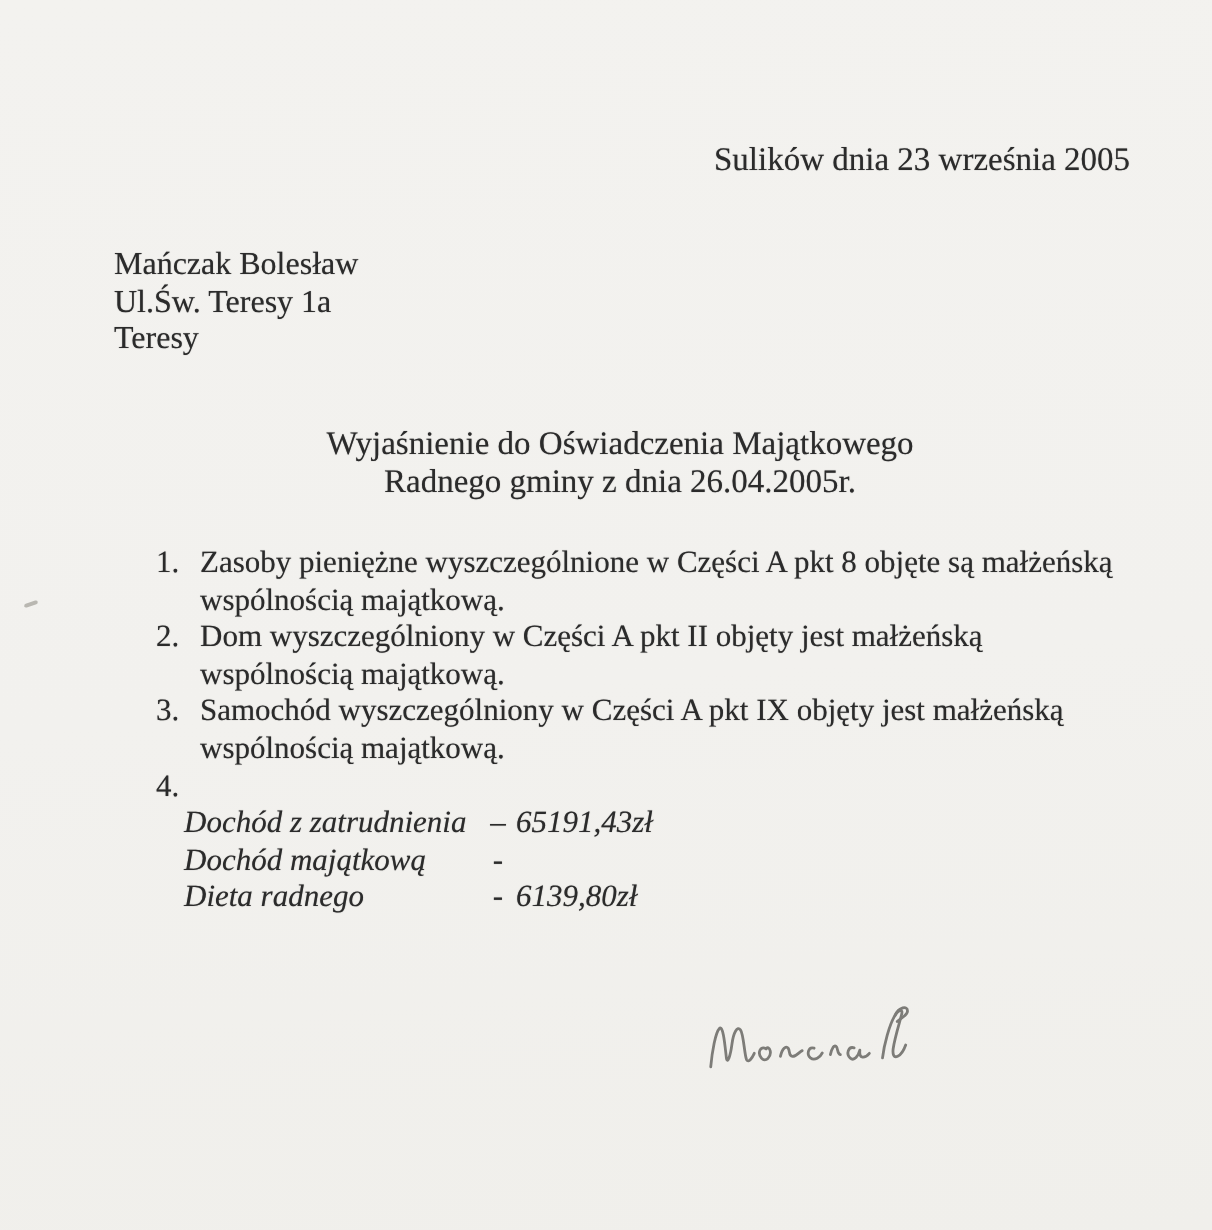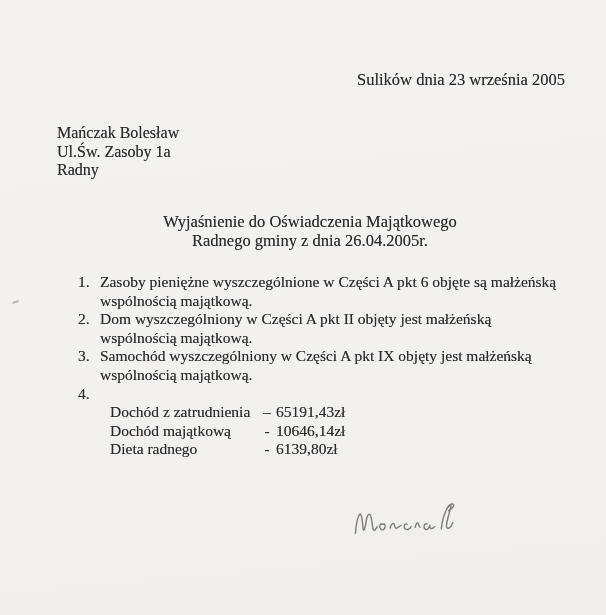--- a/index.html
+++ b/index.html
@@ -54,21 +54,22 @@
     align-items: flex-start;
   }
   .item-number {
     width: 22px;
     flex: 0 0 22px;
   }
   .item-lines div {
     white-space: nowrap;
   }
   .income-table {
-    margin-left: 32px;
+    margin-left: 14px;
+    font-style: italic;
   }
   .income-row {
     display: flex;
     white-space: nowrap;
   }
   .income-label {
     width: 148px;
     flex: 0 0 148px;
   }
   .income-dash {
@@ -107,35 +108,35 @@
 </style>
 </head>
 <body>
 
 <div class="page">
 
   <div class="date-line">Sulików dnia 23 września 2005</div>
 
   <div class="sender-block">
     <div>Mańczak Bolesław</div>
-    <div>Ul.Św. Zasoby 1a</div>
-    <div>Radny</div>
+    <div>Ul.Św. Teresy 1a</div>
+    <div>Teresy</div>
   </div>
 
   <div class="title-block">
     <div>Wyjaśnienie do Oświadczenia Majątkowego</div>
     <div>Radnego gminy z dnia 26.04.2005r.</div>
   </div>
 
   <div class="list-block">
 
     <div class="list-item">
       <span class="item-number">1.</span>
       <span class="item-lines">
-        <div>Zasoby pieniężne wyszczególnione w Części A pkt 6 objęte są małżeńską</div>
+        <div>Zasoby pieniężne wyszczególnione w Części A pkt 8 objęte są małżeńską</div>
         <div>wspólnością majątkową.</div>
       </span>
     </div>
 
     <div class="list-item">
       <span class="item-number">2.</span>
       <span class="item-lines">
         <div>Dom wyszczególniony w Części A pkt II objęty jest małżeńską</div>
         <div>wspólnością majątkową.</div>
       </span>
@@ -155,21 +156,20 @@
 
     <div class="income-table">
       <div class="income-row">
         <span class="income-label">Dochód z zatrudnienia</span>
         <span class="income-dash">–</span>
         <span class="income-value">65191,43zł</span>
       </div>
       <div class="income-row">
         <span class="income-label">Dochód majątkową</span>
         <span class="income-dash">-</span>
-        <span class="income-value">10646,14zł</span>
       </div>
       <div class="income-row">
         <span class="income-label">Dieta radnego</span>
         <span class="income-dash">-</span>
         <span class="income-value">6139,80zł</span>
       </div>
     </div>
 
   </div>
 

